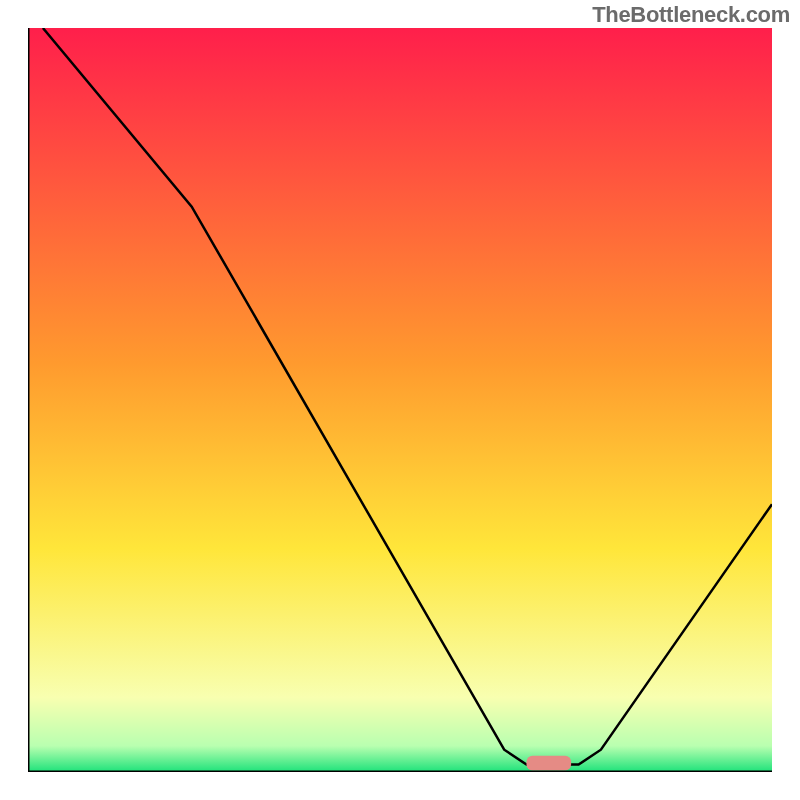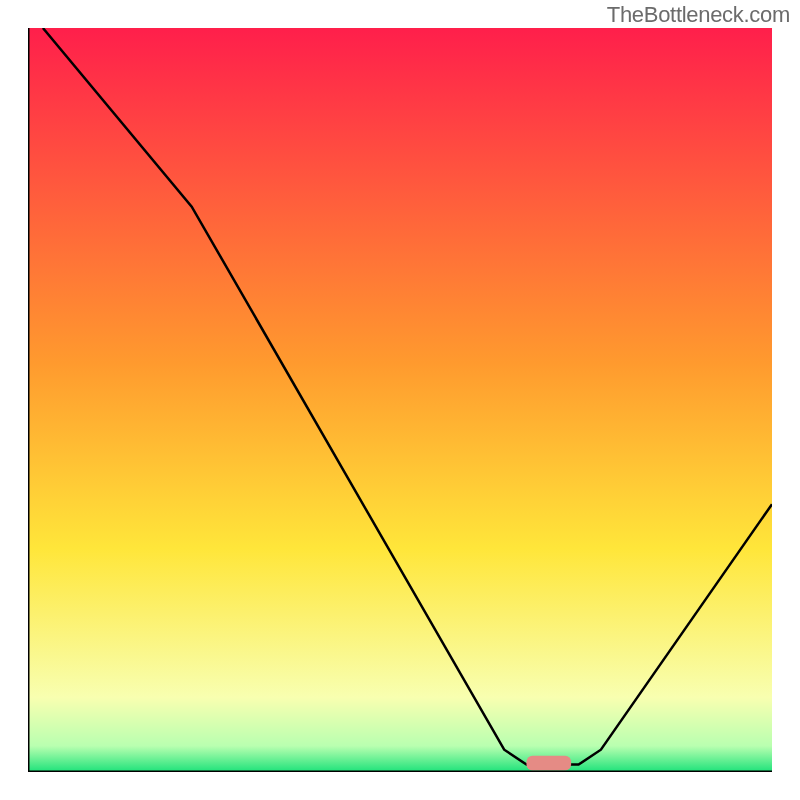--- a/index.html
+++ b/index.html
@@ -9,21 +9,21 @@
     height: 800px;
     background: #ffffff;
     font-family: Arial, Helvetica, sans-serif;
     position: relative;
   }
   .watermark {
     position: absolute;
     top: 2px;
     right: 10px;
     font-size: 22px;
-    font-weight: 400;
+    font-weight: 700;
     color: #6b6b6b;
     letter-spacing: -0.3px;
   }
   .plot-area {
     position: absolute;
     left: 28px;
     top: 28px;
     width: 744px;
     height: 744px;
   }

